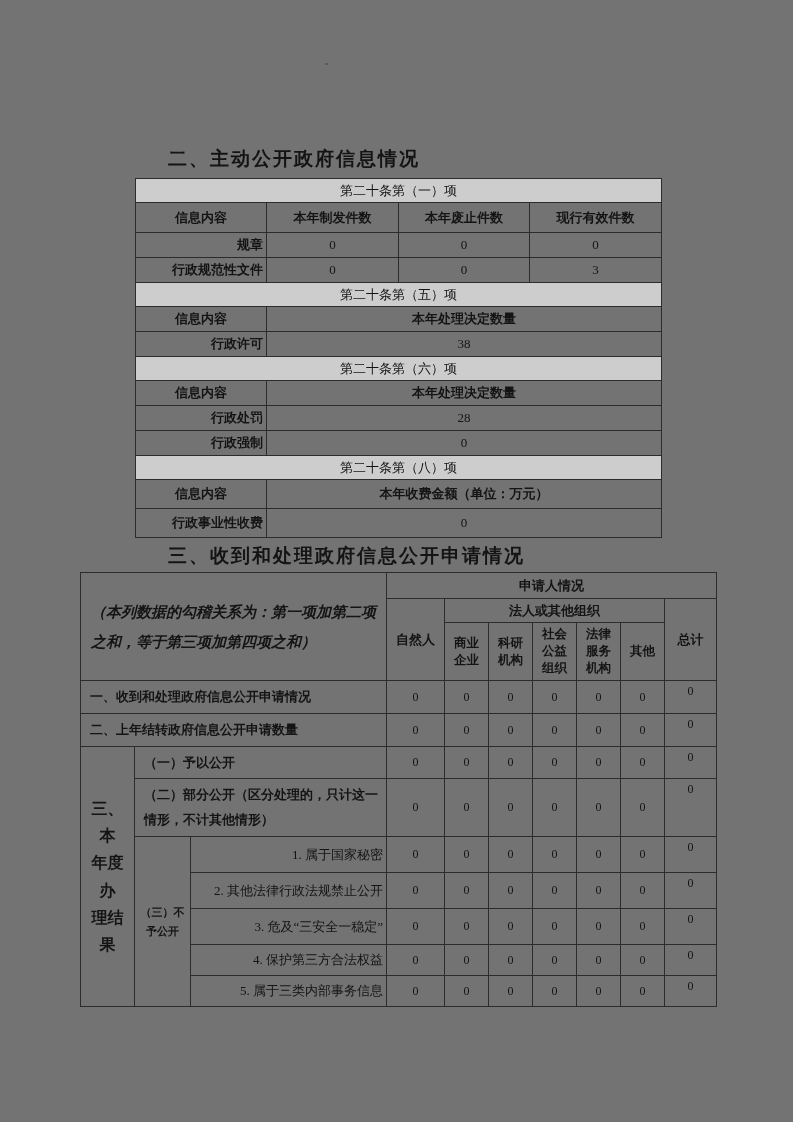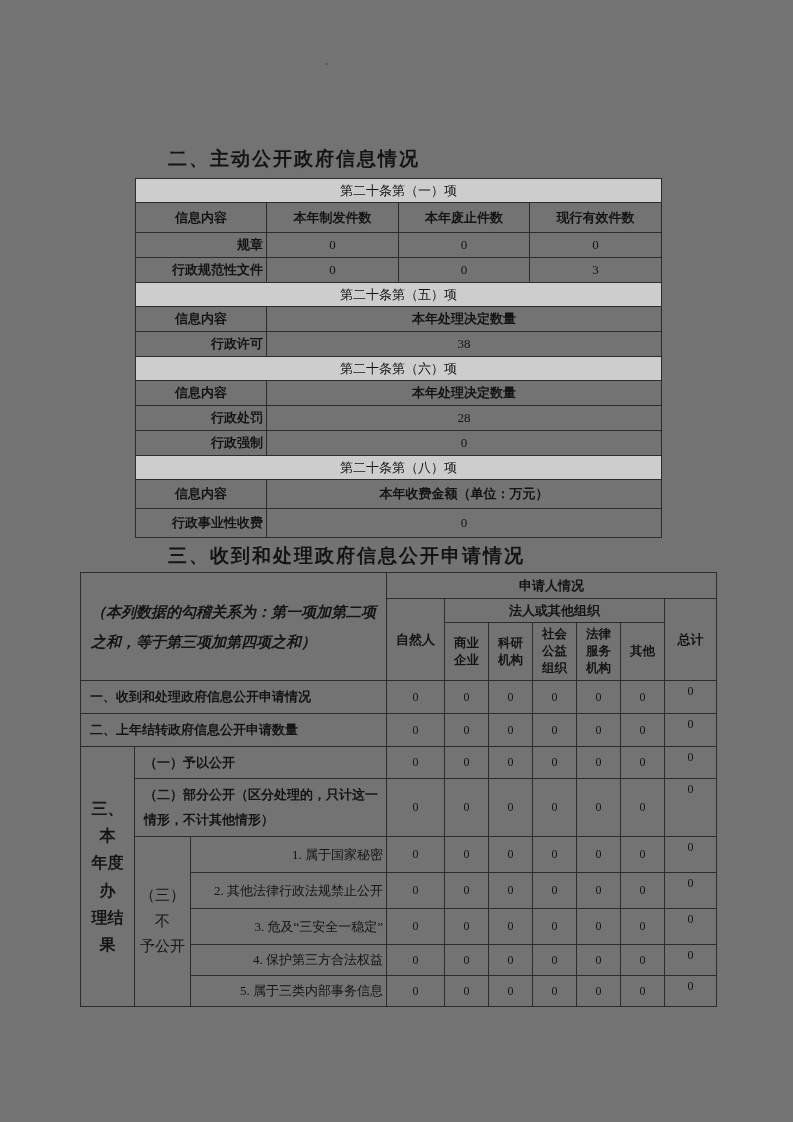--- a/index.html
+++ b/index.html
@@ -39,21 +39,21 @@
   .t2 .r-n2 td { height:31px; }
 
   .hb { font-weight:bold; font-size:13px; }
   .wrap { white-space:pre-line; line-height:1.35; font-size:12.5px; }
   .note { text-align:left; font-style:italic; font-weight:bold; font-size:15px;
           line-height:2; padding:6px 10px; vertical-align:middle;margin-left:48px; }
   .lbl { text-align:left; padding-left:9px; font-weight:bold; font-size:13px; }
   .item { text-align:right; padding-left:9px; font-weight:normal; font-size:13px; }
   .r-b .lbl { line-height:1.9; font-weight:bold; }
   .vgroup { white-space:pre-line; font-weight:bold; line-height:1.7; font-size:16px; }
-  .vsub { white-space:pre-line; font-weight:normal; line-height:1.7; font-size:15px; }
+  .vsub { white-space:pre-line; font-weight:bold; line-height:1.7; font-size:11px; }
   .v { font-size:12px; }
   .hi { vertical-align:top; padding-top:3px; }
 </style>
 </head>
 <body>
 
 <div class="page">
   <div class="speck"></div>
 
   <div class="sec-title title-2">二、主动公开政府信息情况</div>

